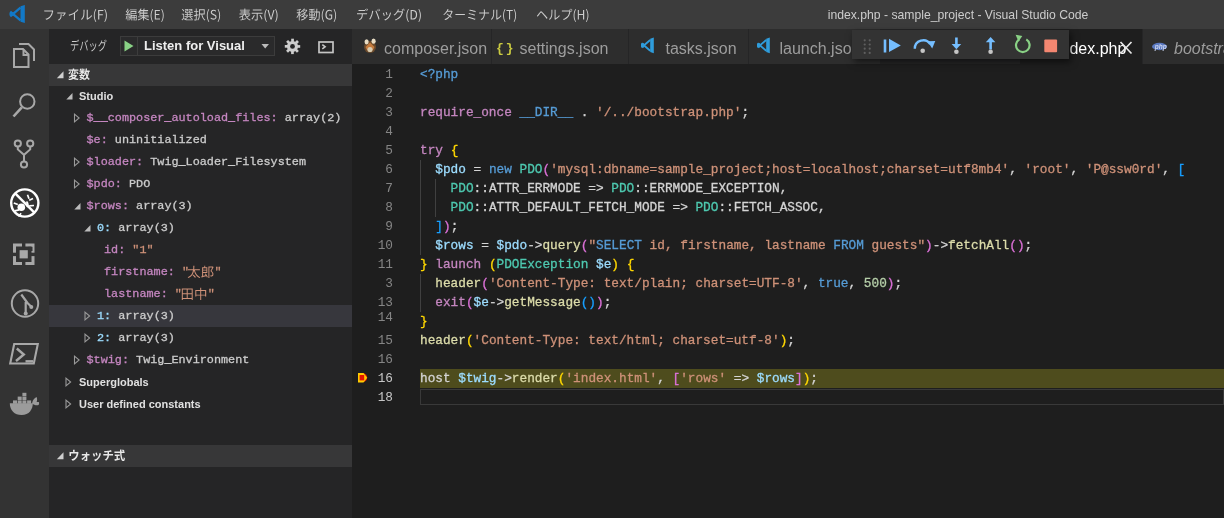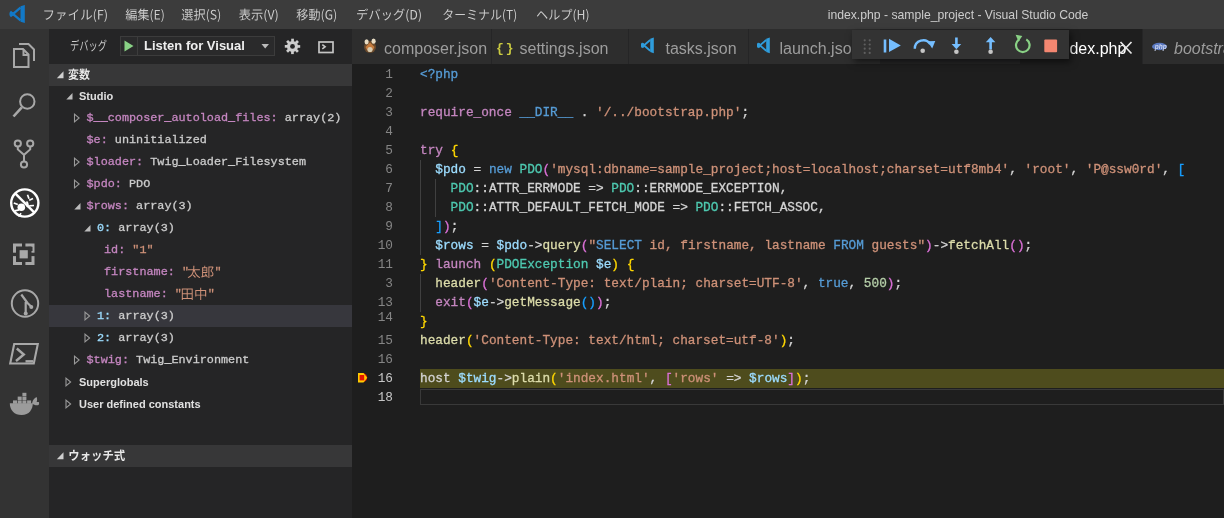--- a/index.html
+++ b/index.html
@@ -263,21 +263,21 @@
 <div class="ln" style="top:274px">3</div>
 <div class="cl" style="top:274px"><i class="w">  </i><i class="f">header</i><i class="p">(</i><i class="s">'Content-Type: text/plain; charset=UTF-8'</i><i class="w">, </i><i class="b">true</i><i class="w">, </i><i class="n">500</i><i class="p">)</i><i class="w">;</i></div>
 <div class="ln" style="top:293px">13</div>
 <div class="cl" style="top:293px"><i class="w">  </i><i class="k">exit</i><i class="p">(</i><i class="v">$e</i><i class="w">-&gt;</i><i class="f">getMessage</i><i class="l">()</i><i class="p">)</i><i class="w">;</i></div>
 <div class="ln" style="top:308px">14</div>
 <div class="cl" style="top:312px"><i class="g">}</i></div>
 <div class="ln" style="top:331px">15</div>
 <div class="cl" style="top:331px"><i class="f">header</i><i class="g">(</i><i class="s">'Content-Type: text/html; charset=utf-8'</i><i class="g">)</i><i class="w">;</i></div>
 <div class="ln" style="top:350px">16</div>
 <div class="ln17" style="top:369px">16</div>
-<div class="cl" style="top:369px"><i class="w">host </i><i class="v">$twig</i><i class="w">-&gt;</i><i class="f">plain</i><i class="g">(</i><i class="s">'index.html'</i><i class="w">, </i><i class="p">[</i><i class="s">'rows'</i><i class="w"> =&gt; </i><i class="v">$rows</i><i class="p">]</i><i class="g">)</i><i class="w">;</i></div>
+<div class="cl" style="top:369px"><i class="w">host </i><i class="v">$twig</i><i class="w">-&gt;</i><i class="f">render</i><i class="g">(</i><i class="s">'index.html'</i><i class="w">, </i><i class="p">[</i><i class="s">'rows'</i><i class="w"> =&gt; </i><i class="v">$rows</i><i class="p">]</i><i class="g">)</i><i class="w">;</i></div>
 <div class="ln17" style="top:388px">18</div>
 <div class="abs" style="left:852px;top:30px;width:217px;height:29px;background:#333333;box-shadow:2px 3px 7px rgba(0,0,0,.55)"></div>
 <svg class="abs" style="left:852px;top:30px" width="220" height="32" viewBox="0 0 220 32">
 <g fill="#5f5f5f">
  <circle cx="12.7" cy="10.3" r="1.1"></circle>
       <circle cx="17.7" cy="10.3" r="1.1"></circle>
  <circle cx="12.7" cy="14.5" r="1.1"></circle>
       <circle cx="17.7" cy="14.5" r="1.1"></circle>
  <circle cx="12.7" cy="18.7" r="1.1"></circle>
       <circle cx="17.7" cy="18.7" r="1.1"></circle>

